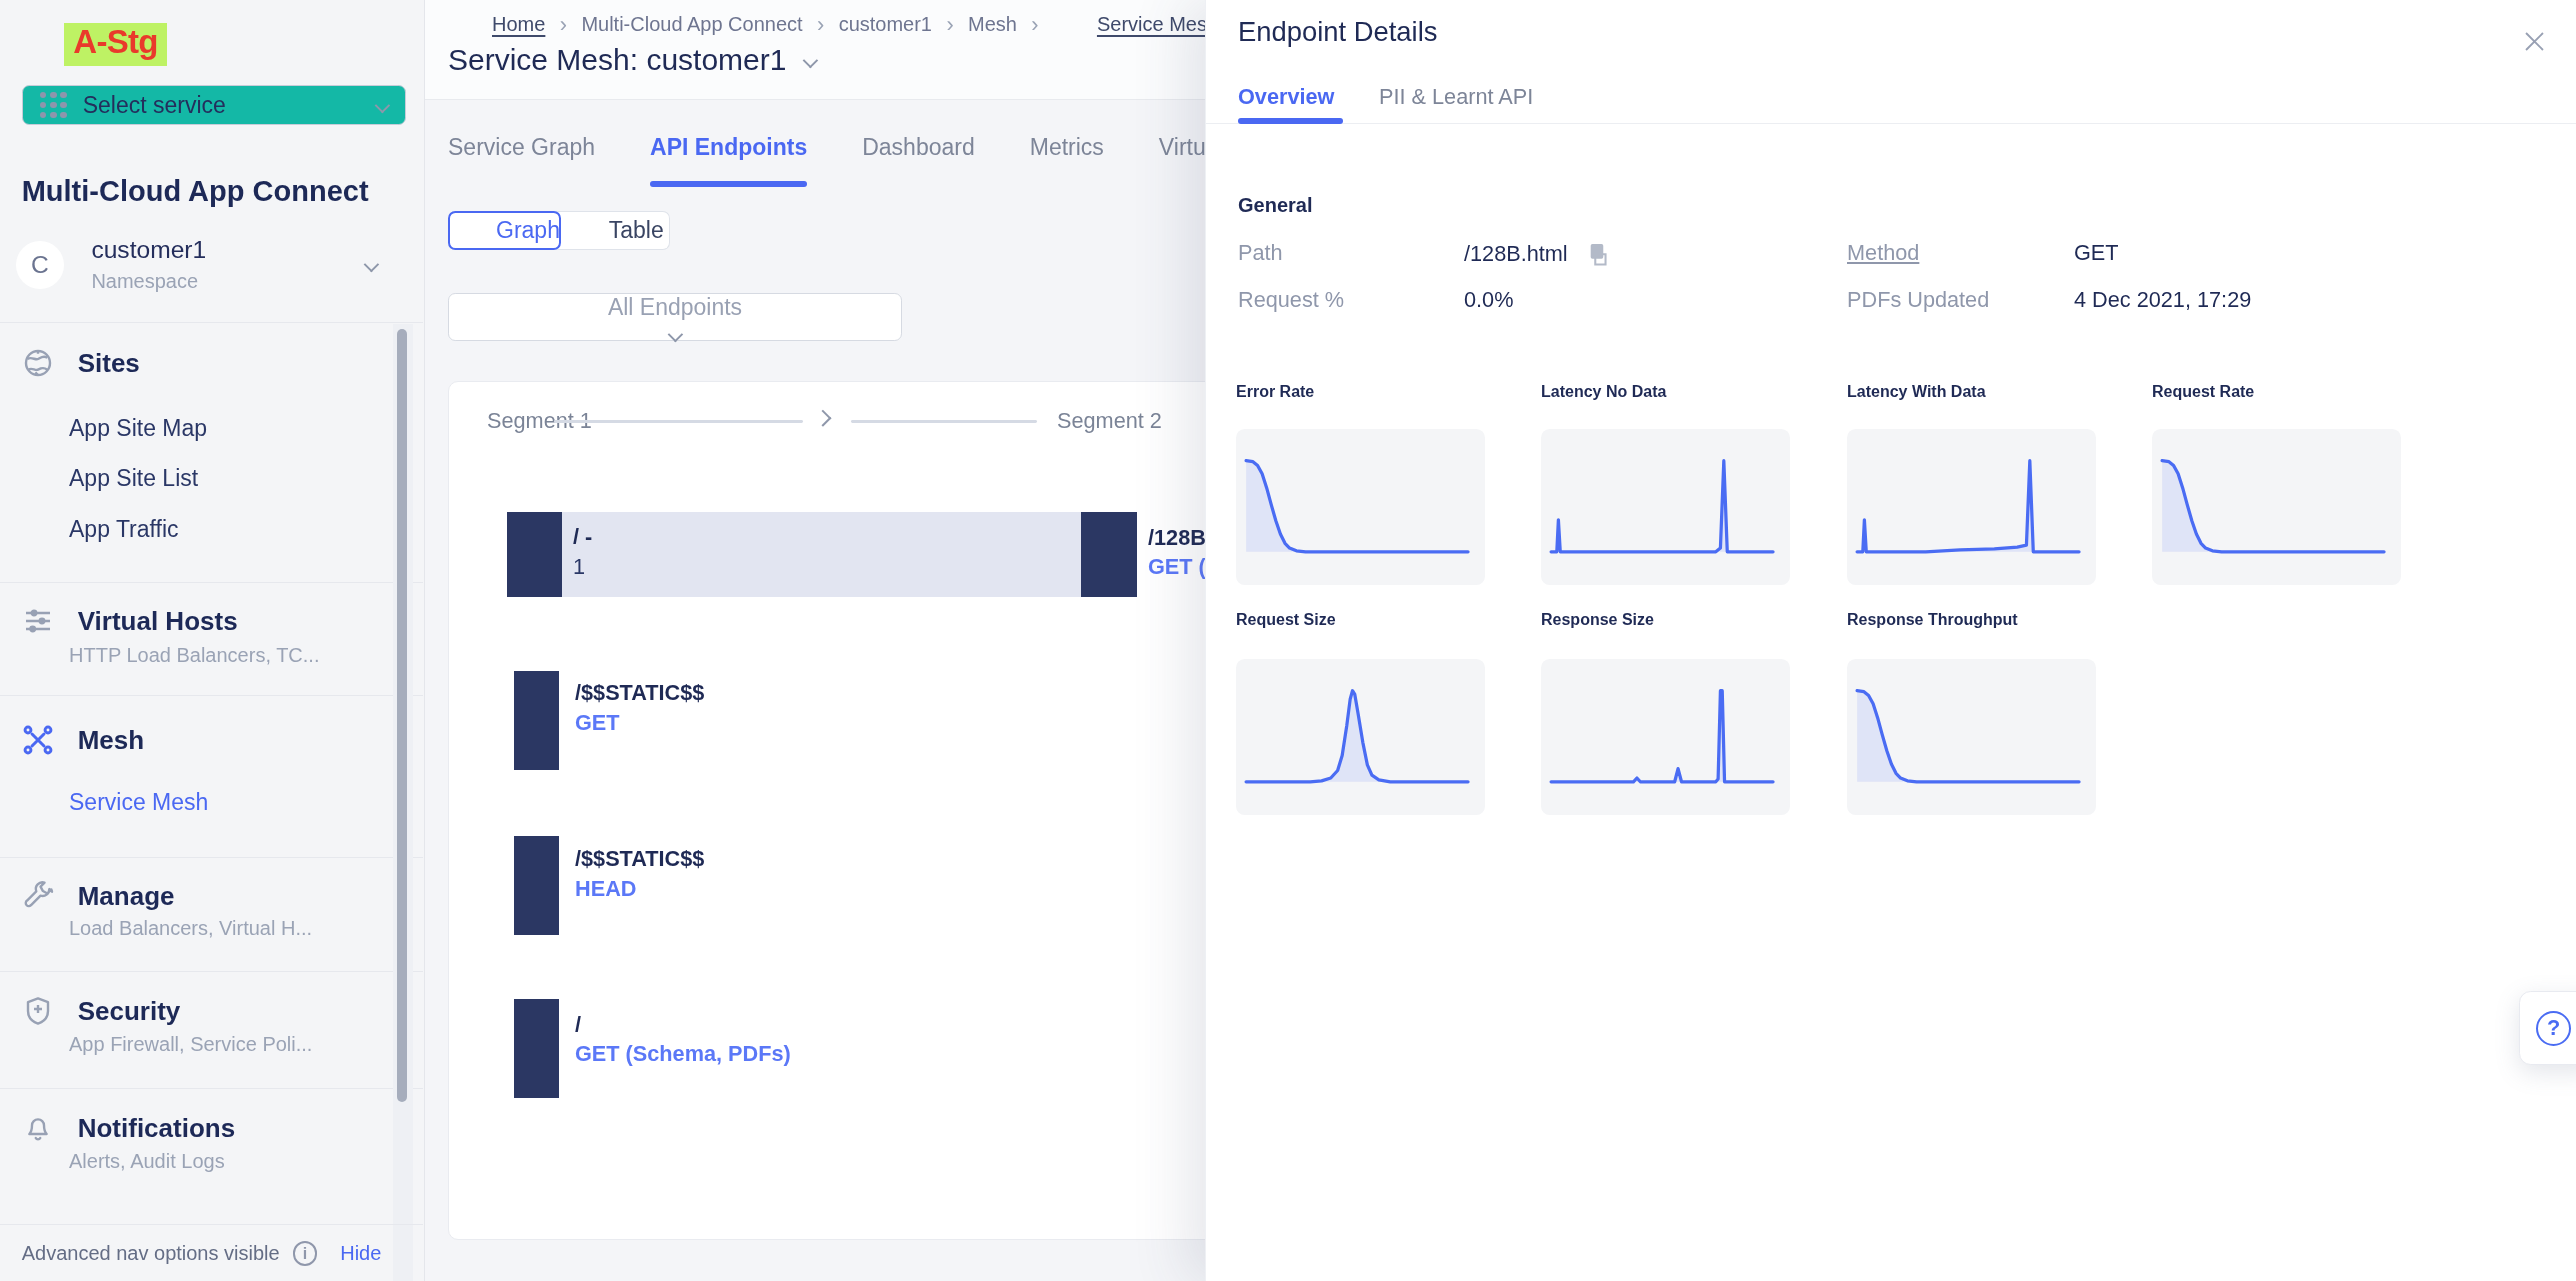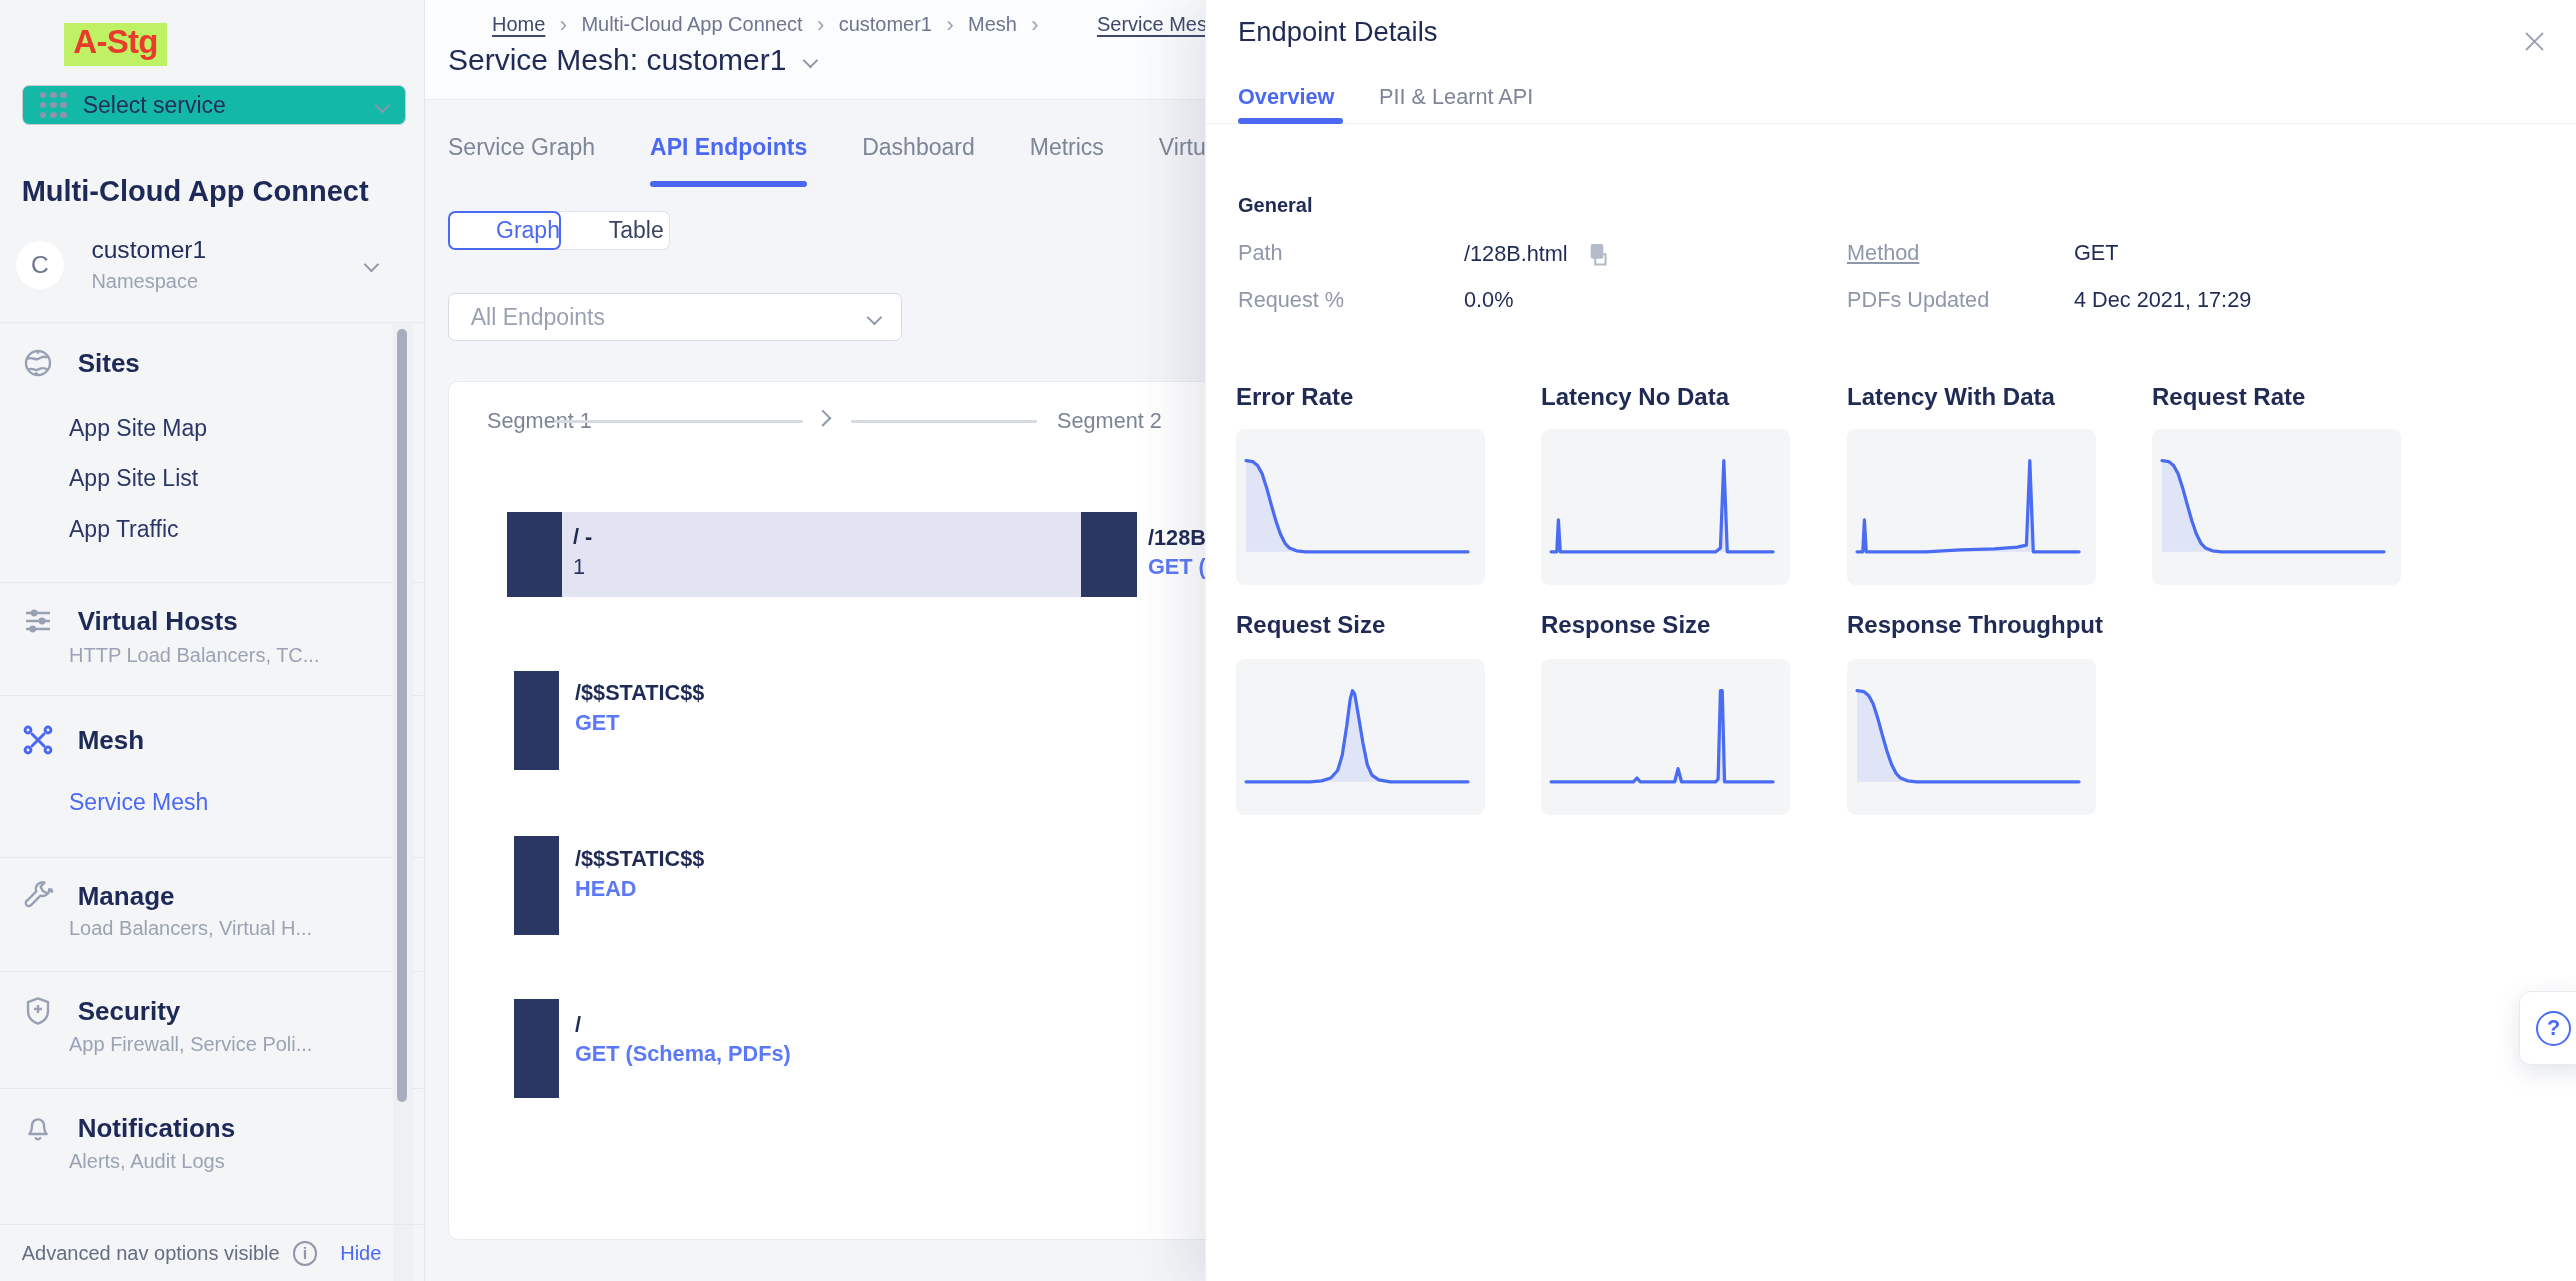--- a/index.html
+++ b/index.html
@@ -61,21 +61,21 @@
   .tab.active::after { content:""; position:absolute; left:0; right:0; bottom:0; height:5.8px;
     background:#4a68f2; border-radius:2.9px; }
   .toggle { position:absolute; left:448px; top:211px; display:flex; }
   .tg-btn { height:39px; width:113px; background:#fff; font-size:23px;
     display:flex; align-items:center; justify-content:center;padding-left:47px; }
   .tg-btn.first { border:2.2px solid #4a68f2; color:#4a68f2; border-radius:7.2px; z-index:2; }
   .tg-btn.second { border:1.4px solid #dfe3ea; border-left:none; color:#3a4563;
     border-radius:0 7.2px 7.2px 0; margin-left:-4.3px; }
   .endpoint-select { position:absolute; left:448px; top:293px; width:454px; height:48px;
     background:#fff; border:1.4px solid #d6dae2; border-radius:7.2px;
-    display:flex; align-items:center; padding:0 21.7px; }
+    display:flex; align-items:center; padding:0 21.7px;flex-direction:column; }
   .endpoint-select .val { font-size:23px; color:#99a1b3; flex:1; }
 
   
   .graph-card { position:absolute; left:448px; top:381px; width:787px; height:859px;
     background:#fff; border:1.4px solid #e9ebf0; border-radius:10px; }
   .seg-row { position:absolute; top:21.7px; left:0; width:100%; height:36px; }
   .seg-label { position:absolute; font-size:21.7px; color:#7b8497; top:4.3px; }
   .seg-line { position:absolute; top:16px; height:2.9px; background:#d5dae4; border-radius:1.4px; }
   .seg-chev { position:absolute; top:8.7px; width:12.3px; height:12.3px;
     border-right:2.2px solid #8e97aa; border-bottom:2.2px solid #8e97aa; transform:rotate(-45deg); }
@@ -91,21 +91,21 @@
   .panel-title { position:absolute; left:32px; top:16px; font-size:27.4px; font-weight:500; color:#1f2a55; }
   .panel-close { position:absolute; left:1314px; top:27.4px; width:29px; height:29px; cursor:pointer; }
   .panel-tab { position:absolute; top:84px; font-size:21.7px; color:#7d8598; }
   .panel-tab.active { color:#4a68f2; font-weight:700; }
   .panel-underline { position:absolute; left:32px; top:118px; width:105px; height:5.8px;
     background:#4a68f2; border-radius:2.9px; z-index:2; }
   .panel-divider { position:absolute; left:0; top:123px; width:1371px; height:1.4px; background:#eceef2; }
   .gen-head { position:absolute; left:32px; top:194px; font-size:20px; font-weight:700; color:#1f2a55; }
   .fld-label { position:absolute; font-size:21.7px; color:#8f97ab; }
   .fld-value { position:absolute; font-size:21.7px; font-weight:500; color:#1f2a55; display:flex; align-items:center; gap:17.3px; }
-  .chart-title { position:absolute; font-size:24px; font-weight:700; color:#1f2a55; }
+  .chart-title { position:absolute; font-size:16px; font-weight:700; color:#1f2a55; }
   .chart-card { position:absolute; width:249px; height:156px; background:#f4f5f7; border-radius:8.7px; overflow:hidden; }
 
   
   .help-btn { position:absolute; left:2519px; top:991px; width:79px; height:74px; background:#fff;
     border:1.4px solid #e8eaf0; border-radius:11.6px; box-shadow:0 7.2px 24.6px rgba(100,110,140,0.18);
     display:flex; align-items:center; padding-left:16px; z-index:5; }
   .q-circ { width:35px; height:35px; border:2.9px solid #4a6cf3; border-radius:50%; color:#4a6cf3;
     font-size:21.7px; font-weight:700; display:flex; align-items:center; justify-content:center; }
 </style>
 </head>

